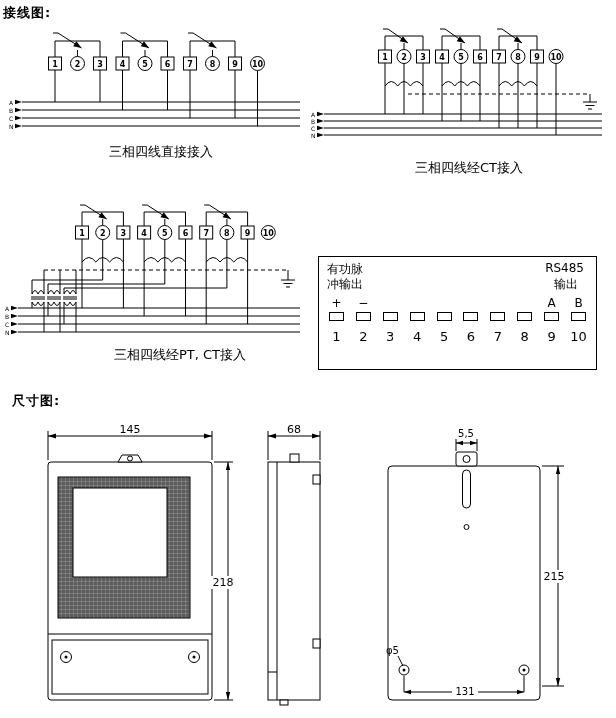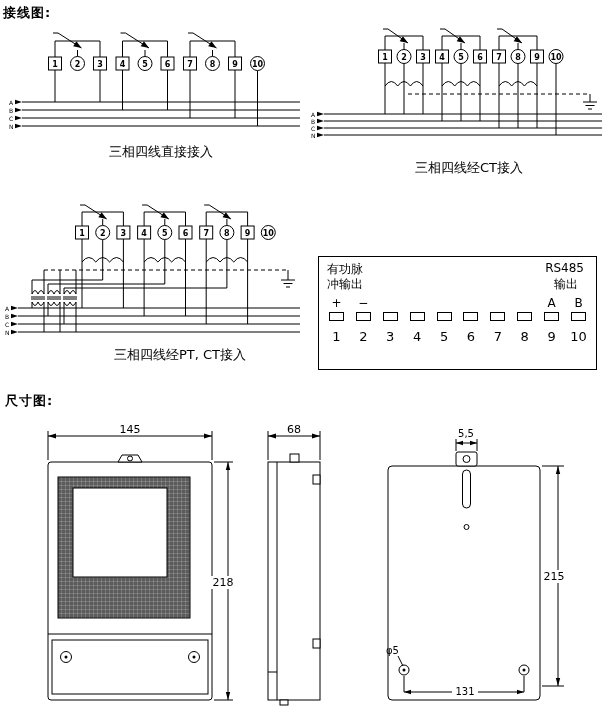--- a/index.html
+++ b/index.html
@@ -366,21 +366,21 @@
       <div class="tb-num">4</div>
       <div class="tb-num">5</div>
       <div class="tb-num">6</div>
       <div class="tb-num">7</div>
       <div class="tb-num">8</div>
       <div class="tb-num">9</div>
       <div class="tb-num">10</div>
     </div>
   </div>
 
-  <div class="abs section-title" style="left:5px; top:392px;">尺寸图:</div>
+  <div class="abs section-title" style="left:12px; top:392px;">尺寸图:</div>
 
   <svg class="abs" style="left:26px; top:418px;" width="218" height="298" viewBox="0 0 218 298">
     <defs>
       <pattern id="hatchp" width="4" height="4" patternUnits="userSpaceOnUse">
         <rect width="4" height="4" fill="#9a9a9a"></rect>
         <path d="M0,0 H4 M0,2 H4 M0,0 V4 M2,0 V4" stroke="#3a3a3a" stroke-width="0.8"></path>
       </pattern>
     </defs>
     <g class="wire">
       <line x1="22" y1="42" x2="22" y2="13"></line>

